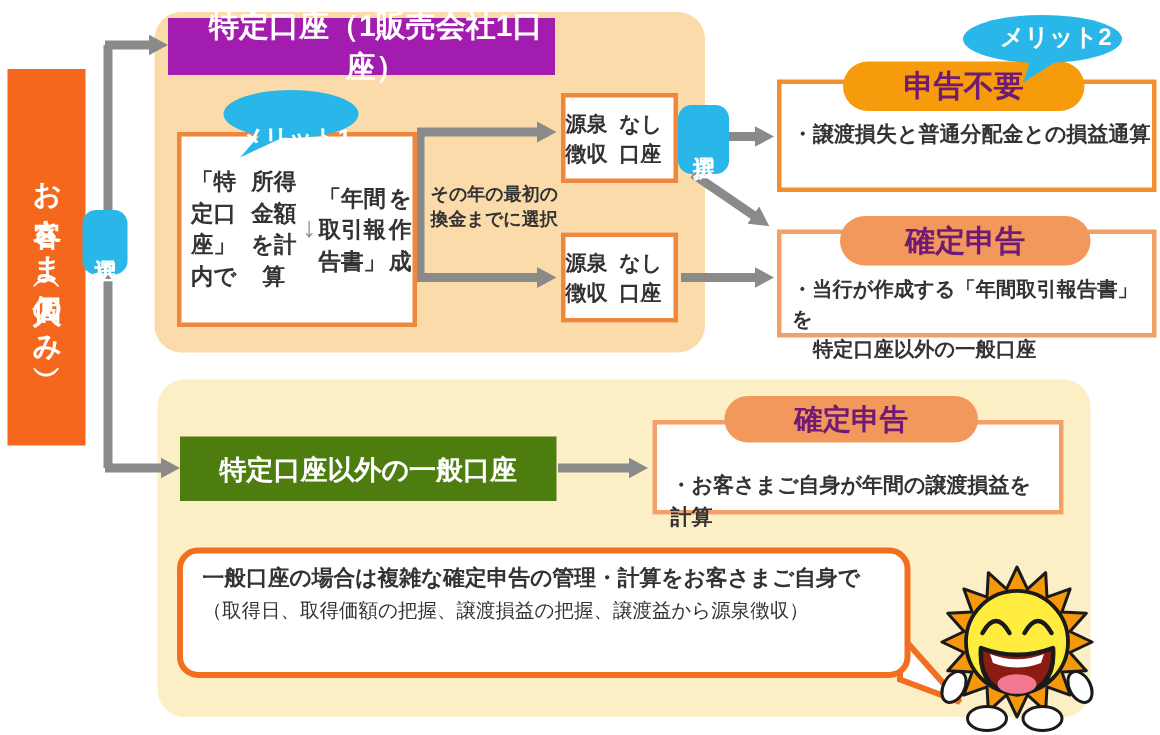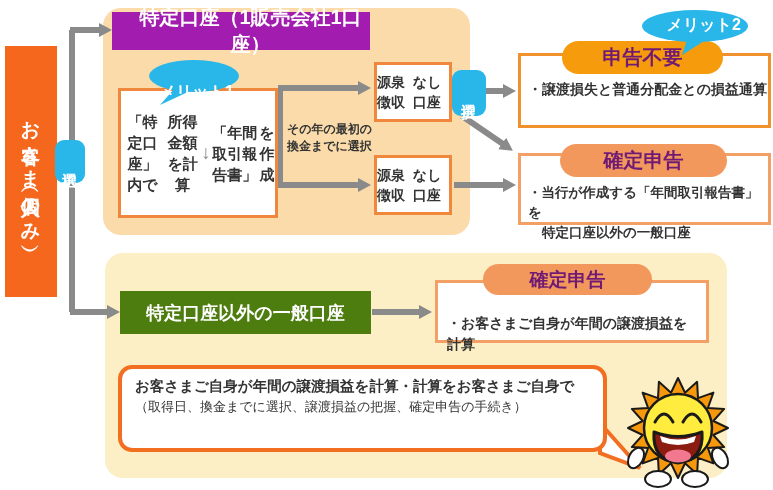--- a/index.html
+++ b/index.html
@@ -164,22 +164,22 @@
   <div class="rbox rbox-filing-bottom">
     <div>・お客さまご自身が年間の譲渡損益を計算</div>
   </div>
   <div class="pill pill-filing-bottom">確定申告</div>
 
   <svg class="speech-tail" width="55" height="58" viewBox="0 0 55 58">
     <polygon points="5,8 45,53 5,38" fill="#ffffff" stroke="#f26f21" stroke-width="4"></polygon>
   </svg>
 
   <div class="speech">
-    <div class="b">お客さまご自身が年間の譲渡損益を計算・計算をお客さまご自身で</div>
-    <div class="s">（取得日、換金までに選択、譲渡損益の把握、確定申告の手続き）</div>
+    <div class="b">一般口座の場合は複雑な確定申告の管理・計算をお客さまご自身で</div>
+    <div class="s">（取得日、取得価額の把握、譲渡損益の把握、譲渡益から源泉徴収）</div>
   </div>
 
   <svg class="mascot" width="136" height="124" viewBox="0 0 136 124">
     <path d="M118,62 L103.3,69 L114.2,81.1 L97.9,82 L103.4,97.4 L88,91.9 L87.1,108.2 L75,97.3 L68,112 L61,97.3 L48.9,108.2 L48,91.9 L32.6,97.4 L38.1,82 L21.8,81.1 L32.7,69 L18,62 L32.7,55 L21.8,42.9 L38.1,42 L32.6,26.6 L48,32.1 L48.9,15.8 L61,26.7 L68,12 L75,26.7 L87.1,15.8 L88,32.1 L103.4,26.6 L97.9,42 L114.2,42.9 L103.3,55 Z" fill="#f6980b" stroke="#1a1a1a" stroke-width="2" stroke-linejoin="round"></path>
     <ellipse cx="48" cy="113" rx="13" ry="8" fill="#fff" stroke="#1a1a1a" stroke-width="2"></ellipse>
     <ellipse cx="85" cy="113" rx="13" ry="8" fill="#fff" stroke="#1a1a1a" stroke-width="2"></ellipse>
     <ellipse cx="26" cy="92" rx="7" ry="11" transform="rotate(28 26 92)" fill="#fff" stroke="#1a1a1a" stroke-width="2"></ellipse>
     <ellipse cx="110" cy="92" rx="7" ry="11" transform="rotate(-28 110 92)" fill="#fff" stroke="#1a1a1a" stroke-width="2"></ellipse>
     <circle cx="68" cy="62" r="34" fill="#ffec3e" stroke="#1a1a1a" stroke-width="2.5"></circle>
     <path d="M45,56 Q54,40 63,56" fill="none" stroke="#1a1a1a" stroke-width="3" stroke-linecap="round"></path>

